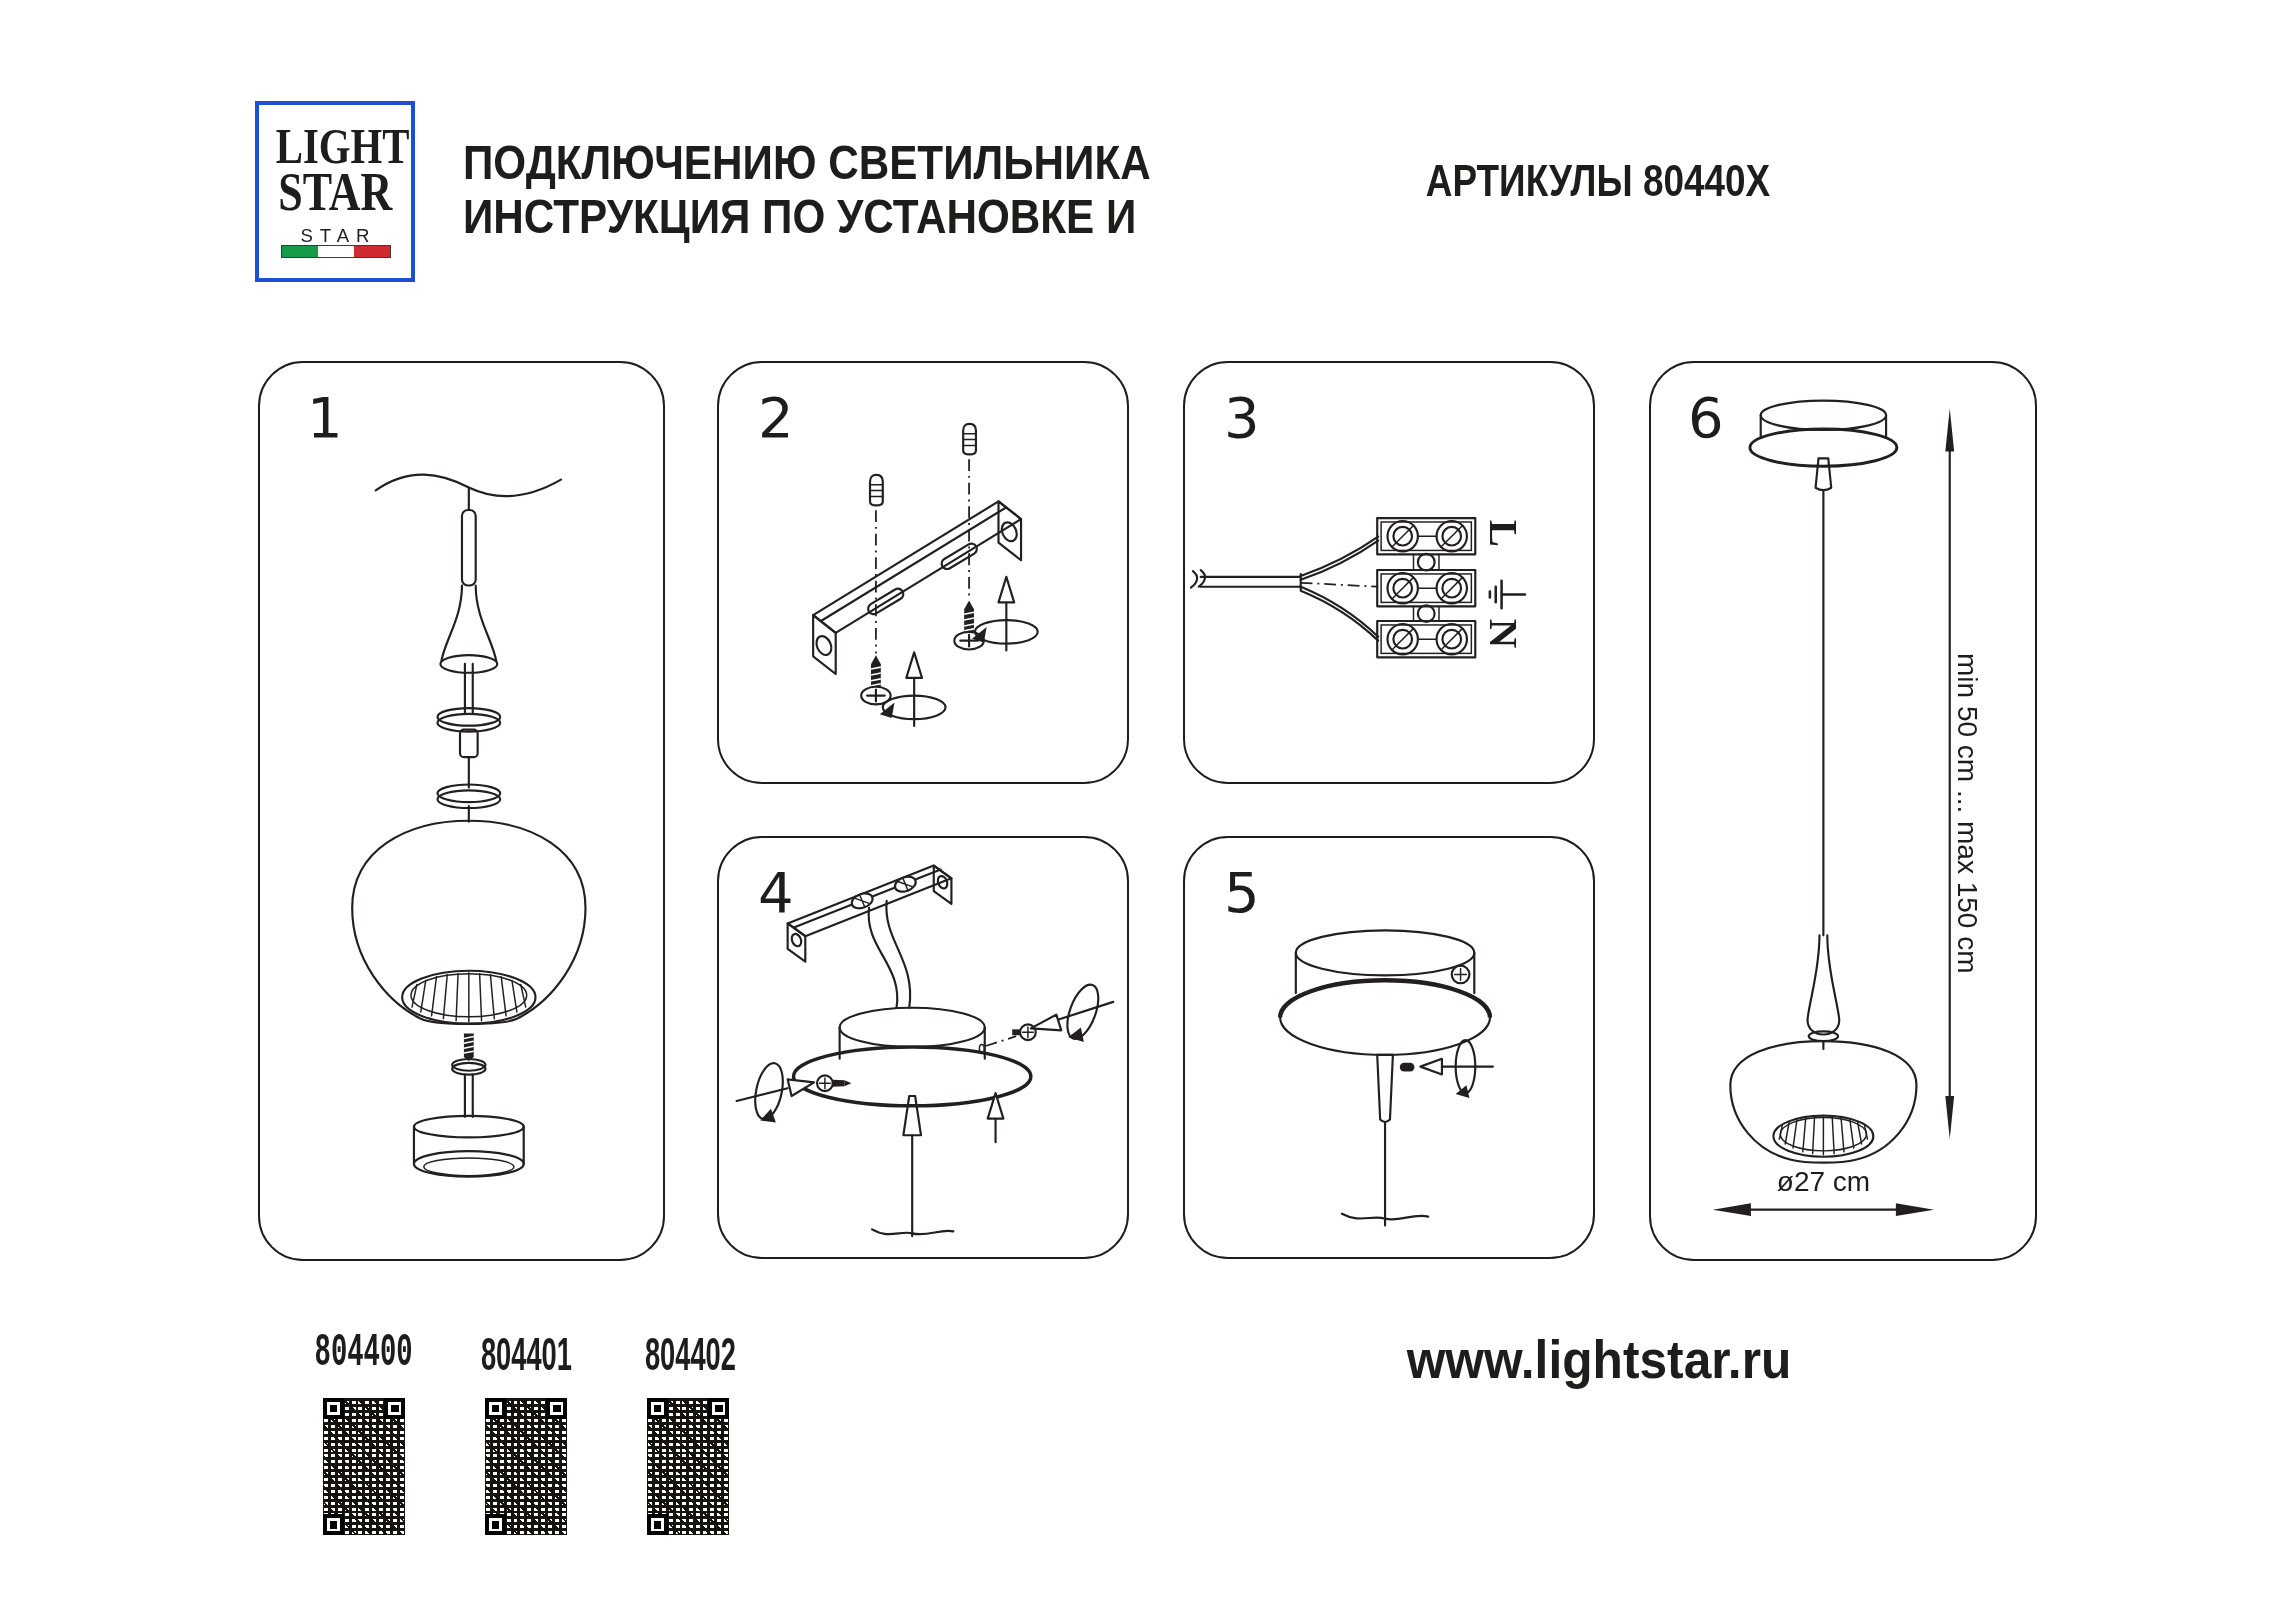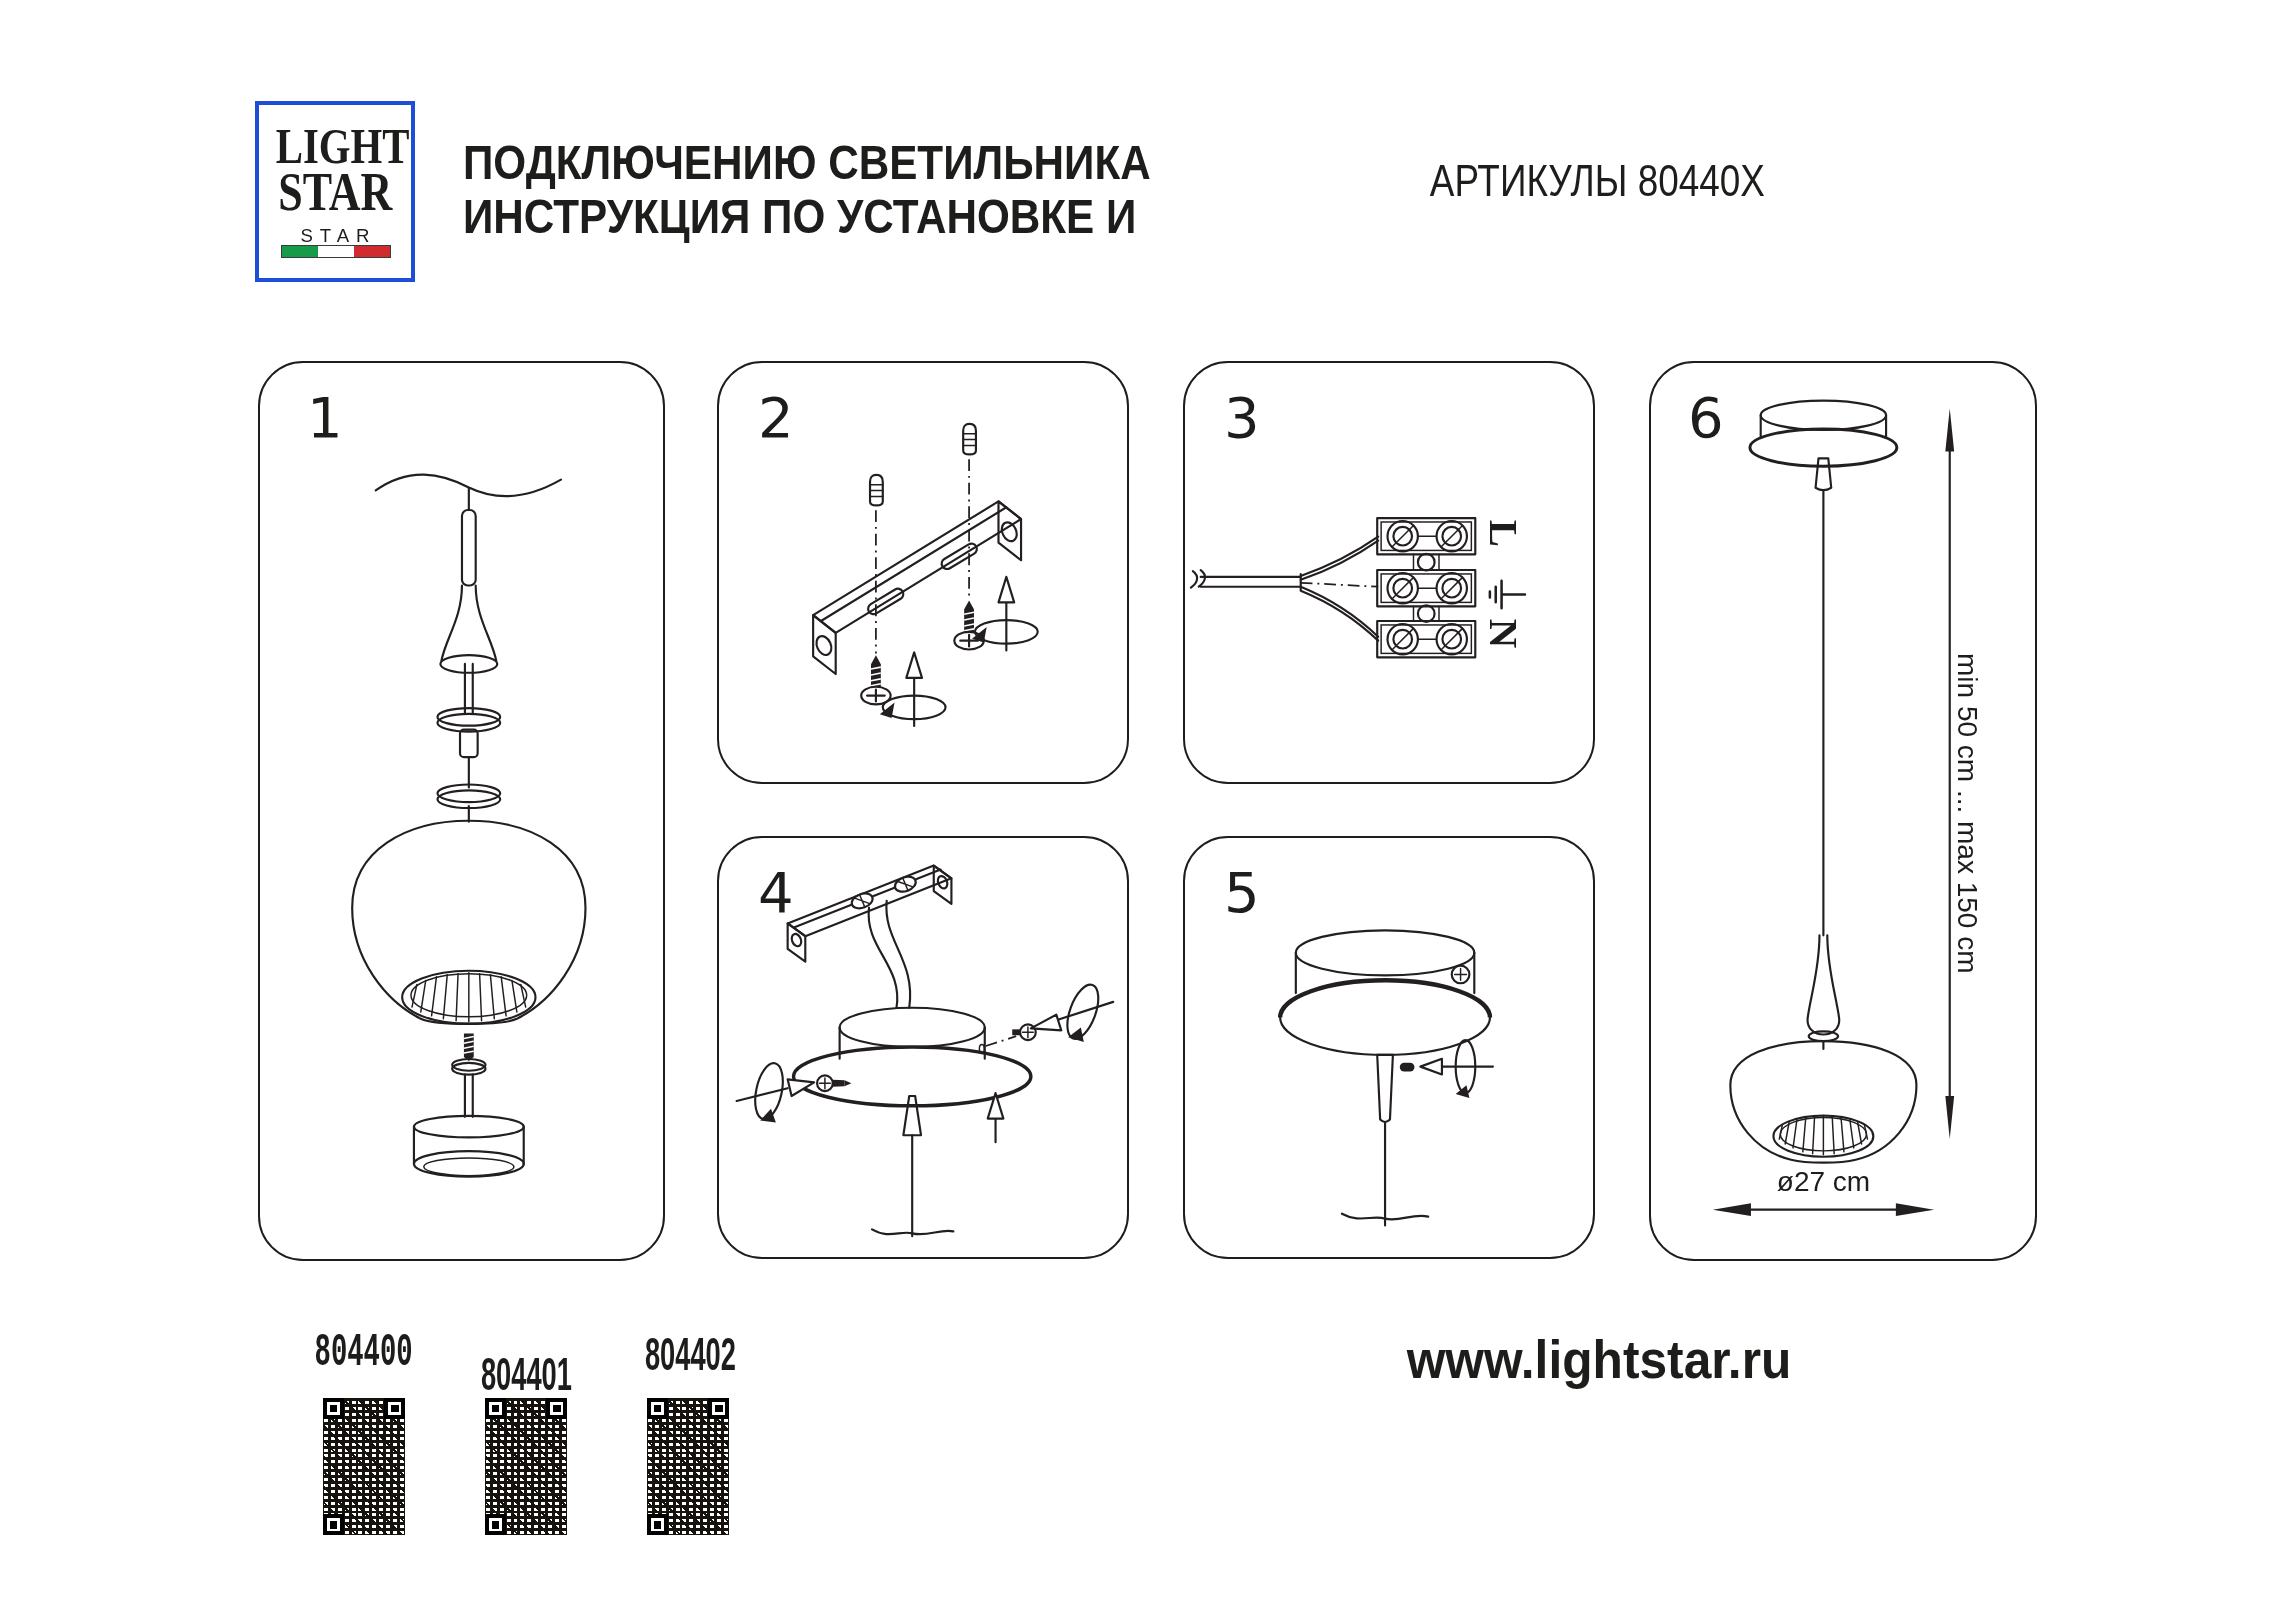--- a/index.html
+++ b/index.html
@@ -17,21 +17,21 @@
   .logo-flag{left:21.6px;top:140px;width:108px;height:10.8px;border:1.5px solid #3a3a3a;
     background:linear-gradient(90deg,#169b48 0 33.4%,#ffffff 33.4% 66.6%,#d02c2f 66.6% 100%);}
 
   .title-block{left:463px;top:135px;width:804px;}
   .title-line{height:54px;font-size:48px;font-weight:700;white-space:nowrap;}
   .title-line>span{display:inline-block;transform:scaleX(.88);transform-origin:0 50%;}
 
   .series-block{left:1372px;top:139px;width:451px;text-align:center;}
   .series-line{font-size:35px;font-weight:700;line-height:39px;white-space:nowrap;}
   .series-line>span{display:inline-block;transform:scaleX(.9);transform-origin:50% 50%;}
-  .articles-line{margin-top:16.7px;font-size:45px;font-weight:400;line-height:49px;white-space:nowrap;}
+  .articles-line{margin-top:16.7px;font-size:45px;font-weight:700;line-height:49px;white-space:nowrap;}
   .articles-line>span{display:inline-block;transform:scaleX(.82);transform-origin:50% 50%;}
 
   
   .panel{border:2.9px solid #1d1d1b;border-radius:45px;background:#fff;box-sizing:border-box;}
   .step-num{font-family:"DejaVu Sans",sans-serif;font-size:56px;font-weight:400;line-height:1;}
   .panel svg{position:absolute;left:0;top:0;}
   .ln{stroke:#231f20;fill:none;stroke-width:2.2;stroke-linecap:round;stroke-linejoin:round;}
   .th{stroke:#231f20;fill:none;stroke-width:1.5;stroke-linecap:round;}
   .dd{stroke:#231f20;fill:none;stroke-width:1.8;stroke-dasharray:12 5 2 5;}
   .fill{fill:#231f20;stroke:none;}
@@ -355,21 +355,21 @@
         <path class="ln" d="M75 864 L277 864" stroke-width="2.4"></path>
         <path class="fill" d="M63 864 L102 857.5 L102 870.5 Z"></path>
         <path class="fill" d="M289 864 L250 857.5 L250 870.5 Z"></path>
       </g>
     </svg>
     <div class="abs dim-v">min 50 cm ... max 150 cm</div>
     <div class="abs dim-h">ø27 cm</div>
   </div>
 
   <div class="abs art-num" style="left:276px;font-family:Liberation Mono, monospace;"><span>804400</span></div>
-  <div class="abs art-num" style="left:438px;margin-top:20px;"><span>804401</span></div>
+  <div class="abs art-num" style="left:438px;"><span>804401</span></div>
   <div class="abs art-num" style="left:602px;"><span>804402</span></div>
 
   <div class="abs qr" style="left:321px;">
       <div class="f tl"></div>
       <div class="f tr"></div>
       <div class="f bl"></div>
     </div>
   <div class="abs qr" style="left:483px;">
       <div class="f tl"></div>
       <div class="f tr"></div>

